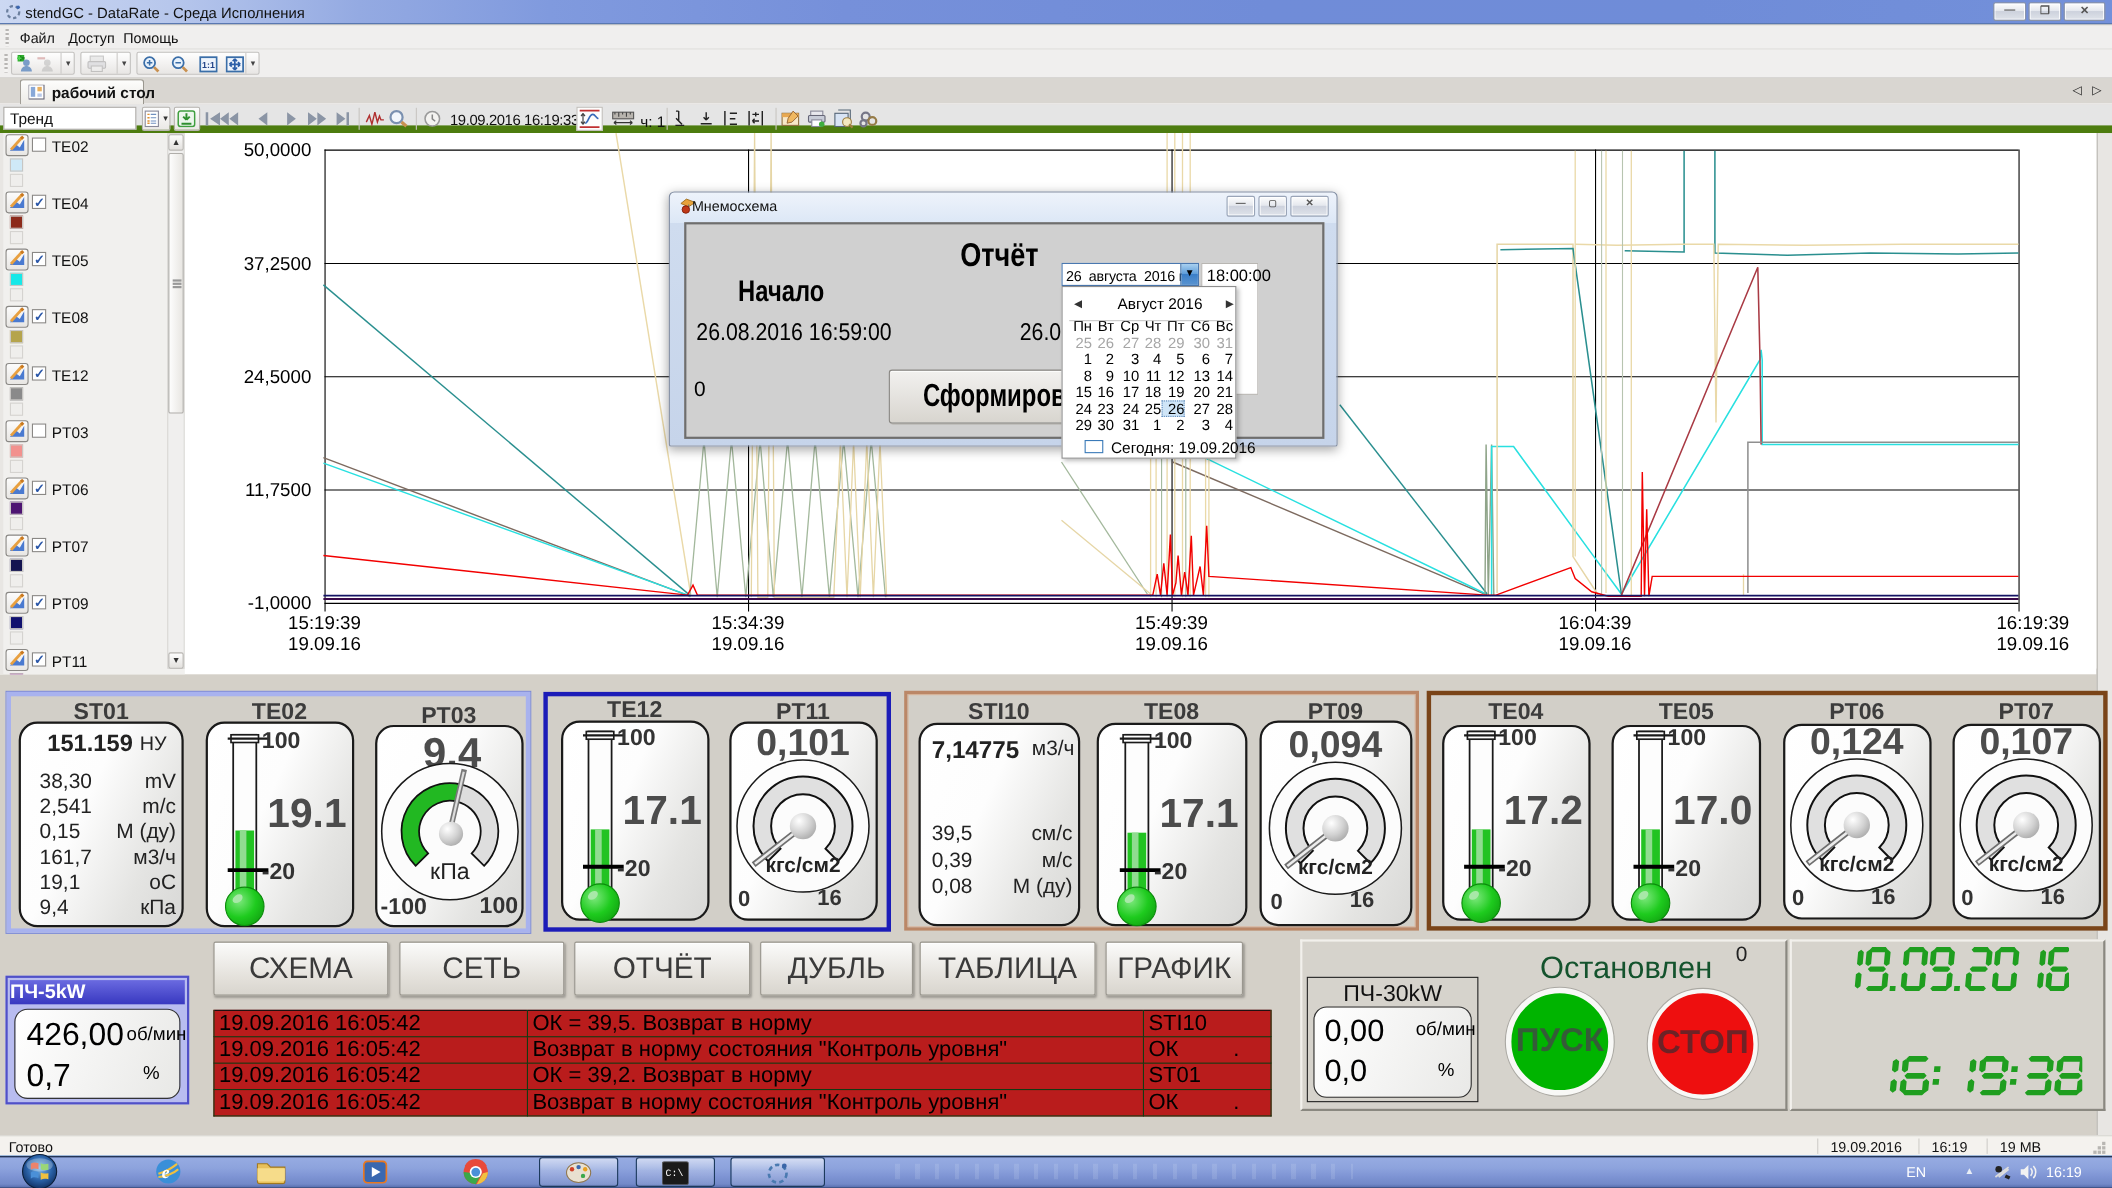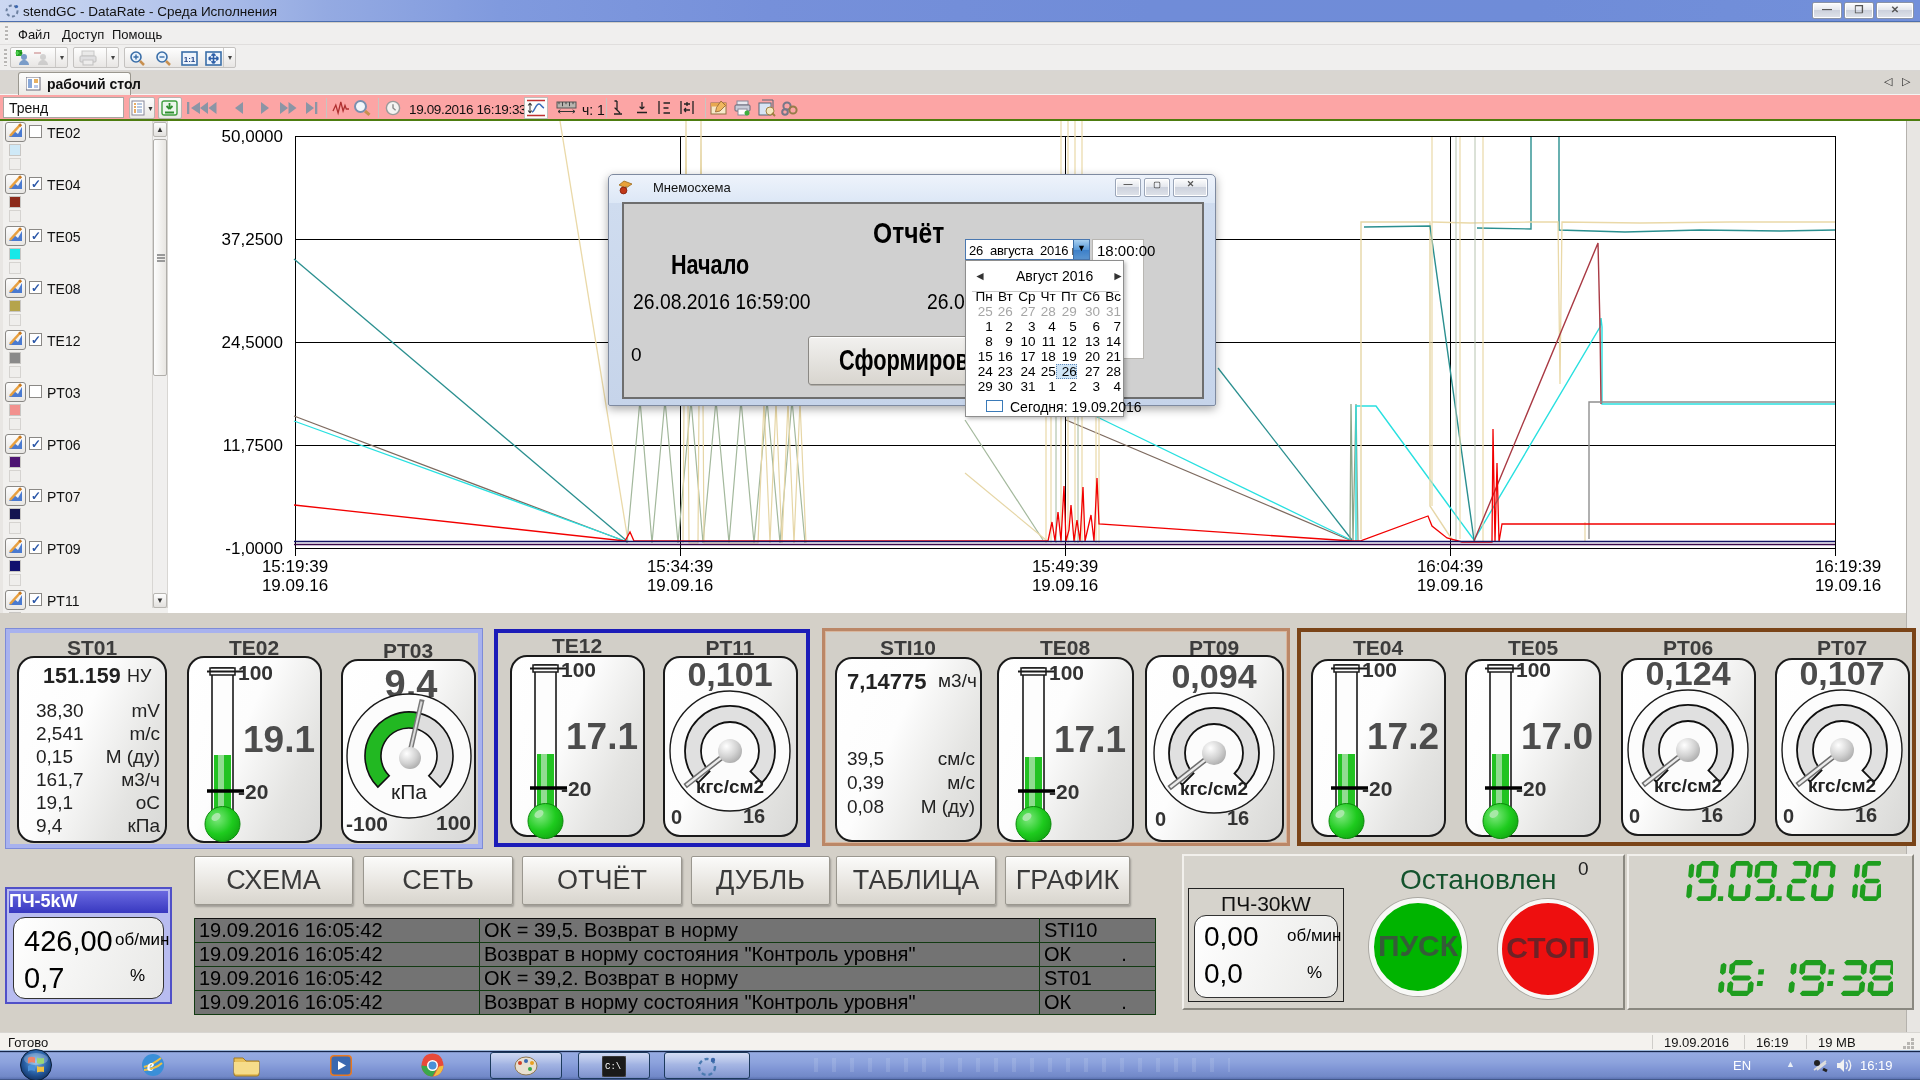--- a/index.html
+++ b/index.html
@@ -17,21 +17,21 @@
 .grip{position:absolute;width:3px;background:repeating-linear-gradient(to bottom,#b8b6b4 0 2px,#f4f3f2 2px 4px)}
 
 #toolbar{left:0;top:45px;width:1920px;height:26px;background:#f0efee;border-bottom:1px solid #d8d6d4}
 .tgrp{position:absolute;top:2px;height:21px;background:linear-gradient(#fefefe,#e8e6e4);border:1px solid #c4c2c0;border-radius:2px}
 .droptail{position:absolute;top:0;height:100%;width:13px;border-left:1px solid #cccac8;font-size:8px;color:#444;text-align:center;line-height:19px}
 
 #tabbar{left:0;top:71px;width:1920px;height:24px;background:#d9d6d1;border-bottom:1px solid #f5f4f3}
 #tab1{left:18px;top:1px;width:113px;height:23px;background:linear-gradient(#fdfdfc,#eceae6);border:1px solid #9a978f;border-bottom:none;border-radius:3px 3px 0 0}
 #tabbar .arr{top:4px;font-size:11px;color:#222}
 
-#trendbar{left:0;top:95px;width:1920px;height:26px;background:#fca5a5;border-bottom:2px solid #4d7c0f}
+#trendbar{left:0;top:95px;width:1920px;height:26px;background:#e5e5e5;border-bottom:7px solid #4d7c0f}
 .combo{position:absolute;background:#fff;border:1px solid #a8a6a2;font-size:14px;color:#111}
 .tbtn{position:absolute;top:2px;height:22px}
 .sep{position:absolute;top:3px;width:1px;height:20px;background:#c8c5c1}
 
 #content{left:0;top:121px;width:1906px;height:492px;background:#fff}
 #rightedge{left:1906px;top:121px;width:14px;height:911px;background:#e8e6e3;border-left:1px solid #b5b2ad}
 
 .titem .ico{position:absolute;width:21px;height:20px;border:1px solid #8a8885;border-radius:3px;background:linear-gradient(#fcfcfc,#e8e6e3)}
 .titem .cb{position:absolute;width:13px;height:13px;background:#fff;border:1px solid #8a8885}
 .titem .lbl{position:absolute;font-size:14px;color:#111}
@@ -421,21 +421,21 @@
 <text x="1848" y="572" text-anchor="middle">16:19:39</text>
       <text x="1848" y="591" text-anchor="middle">19.09.16</text>
 </g>
 </svg>
 <div class="abs" style="left:608px;top:174px;width:608px;height:232px;background:linear-gradient(#eef3fb,#dce7f6 28px,#cfdcef 28px,#c6d4ea);border:1px solid #7e8aa0;border-radius:5px 5px 2px 2px;box-shadow:0 3px 10px rgba(0,0,0,0.35)">
  <svg class="abs" style="left:9px;top:5px" width="17" height="15" viewBox="0 0 17 15">
       <path d="M6 1l8 3-6 4-7-3z" fill="#e8a23a" stroke="#9a6a1a" stroke-width="0.8"></path>
       <path d="M8 6v5" stroke="#777" stroke-width="1"></path>
       <circle cx="5.5" cy="10.5" r="3.4" fill="#c03818" stroke="#801c08" stroke-width="0.8"></circle>
     </svg>
- <div class="tb" style="left:44px;top:5px;font-size:13px;color:#111">Мнемосхема</div>
+ <div class="tb" style="left:20px;top:5px;font-size:13px;color:#111">Мнемосхема</div>
  <div class="winbtn" style="left:506px;top:3px;width:26px;height:19px;border-color:#9aa5b8">
       <span style="font-size:9px;top:0">—</span>
     </div>
  <div class="winbtn" style="left:535px;top:3px;width:26px;height:19px;border-color:#9aa5b8">
       <span style="font-size:8px;top:1px">▢</span>
     </div>
  <div class="winbtn" style="left:564px;top:3px;width:35px;height:19px;border-color:#9aa5b8">
       <span style="font-size:9px;top:0">✕</span>
     </div>
  <div class="abs" style="left:13px;top:27px;width:582px;height:197px;background:#d0d0d0;border:2px solid #6e6e6e">
@@ -795,21 +795,21 @@
 <style>
 .bbtn{position:absolute;top:856px;height:49px;background:linear-gradient(#fbfbfa,#e3e0da 70%,#d8d5ce);border:1px solid #9a978f;border-radius:2px;box-shadow:inset 0 1px 0 #fff,1px 2px 2px rgba(0,0,0,0.25);font-size:27px;color:#3a3a3a;text-align:center;line-height:46px;white-space:nowrap}
 .logrow td{border:1px solid #123b12;border-top:none;padding:0 4px;white-space:nowrap;overflow:hidden}
 </style>
 <div class="bbtn" style="left:194px;width:159px">СХЕМА</div>
 <div class="bbtn" style="left:363px;width:150px">СЕТЬ</div>
 <div class="bbtn" style="left:522px;width:160px">ОТЧЁТ</div>
 <div class="bbtn" style="left:691px;width:139px">ДУБЛЬ</div>
 <div class="bbtn" style="left:836px;width:160px">ТАБЛИЦА</div>
 <div class="bbtn" style="left:1005px;width:125px">ГРАФИК</div>
-<table style="position:absolute;left:194px;top:918px;width:962px;height:96px;border-collapse:collapse;background:#737373;font-family:'Liberation Sans';font-size:20px;color:#000;table-layout:fixed;border:1.5px solid #111">
+<table style="position:absolute;left:194px;top:918px;width:962px;height:96px;border-collapse:collapse;background:#b91c1c;font-family:'Liberation Sans';font-size:20px;color:#000;table-layout:fixed;border:1.5px solid #111">
 <tbody>
       <tr class="logrow" style="height:24px">
         <td style="width:285px">19.09.2016 16:05:42</td>
         <td style="width:560px">ОК = 39,5. Возврат в норму</td>
         <td>STI10</td>
       </tr>
 <tr class="logrow">
         <td>19.09.2016 16:05:42</td>
         <td>Возврат в норму состояния "Контроль уровня"</td>
         <td>ОК&nbsp;&nbsp;&nbsp;&nbsp;&nbsp;&nbsp;&nbsp;&nbsp;&nbsp;.</td>

